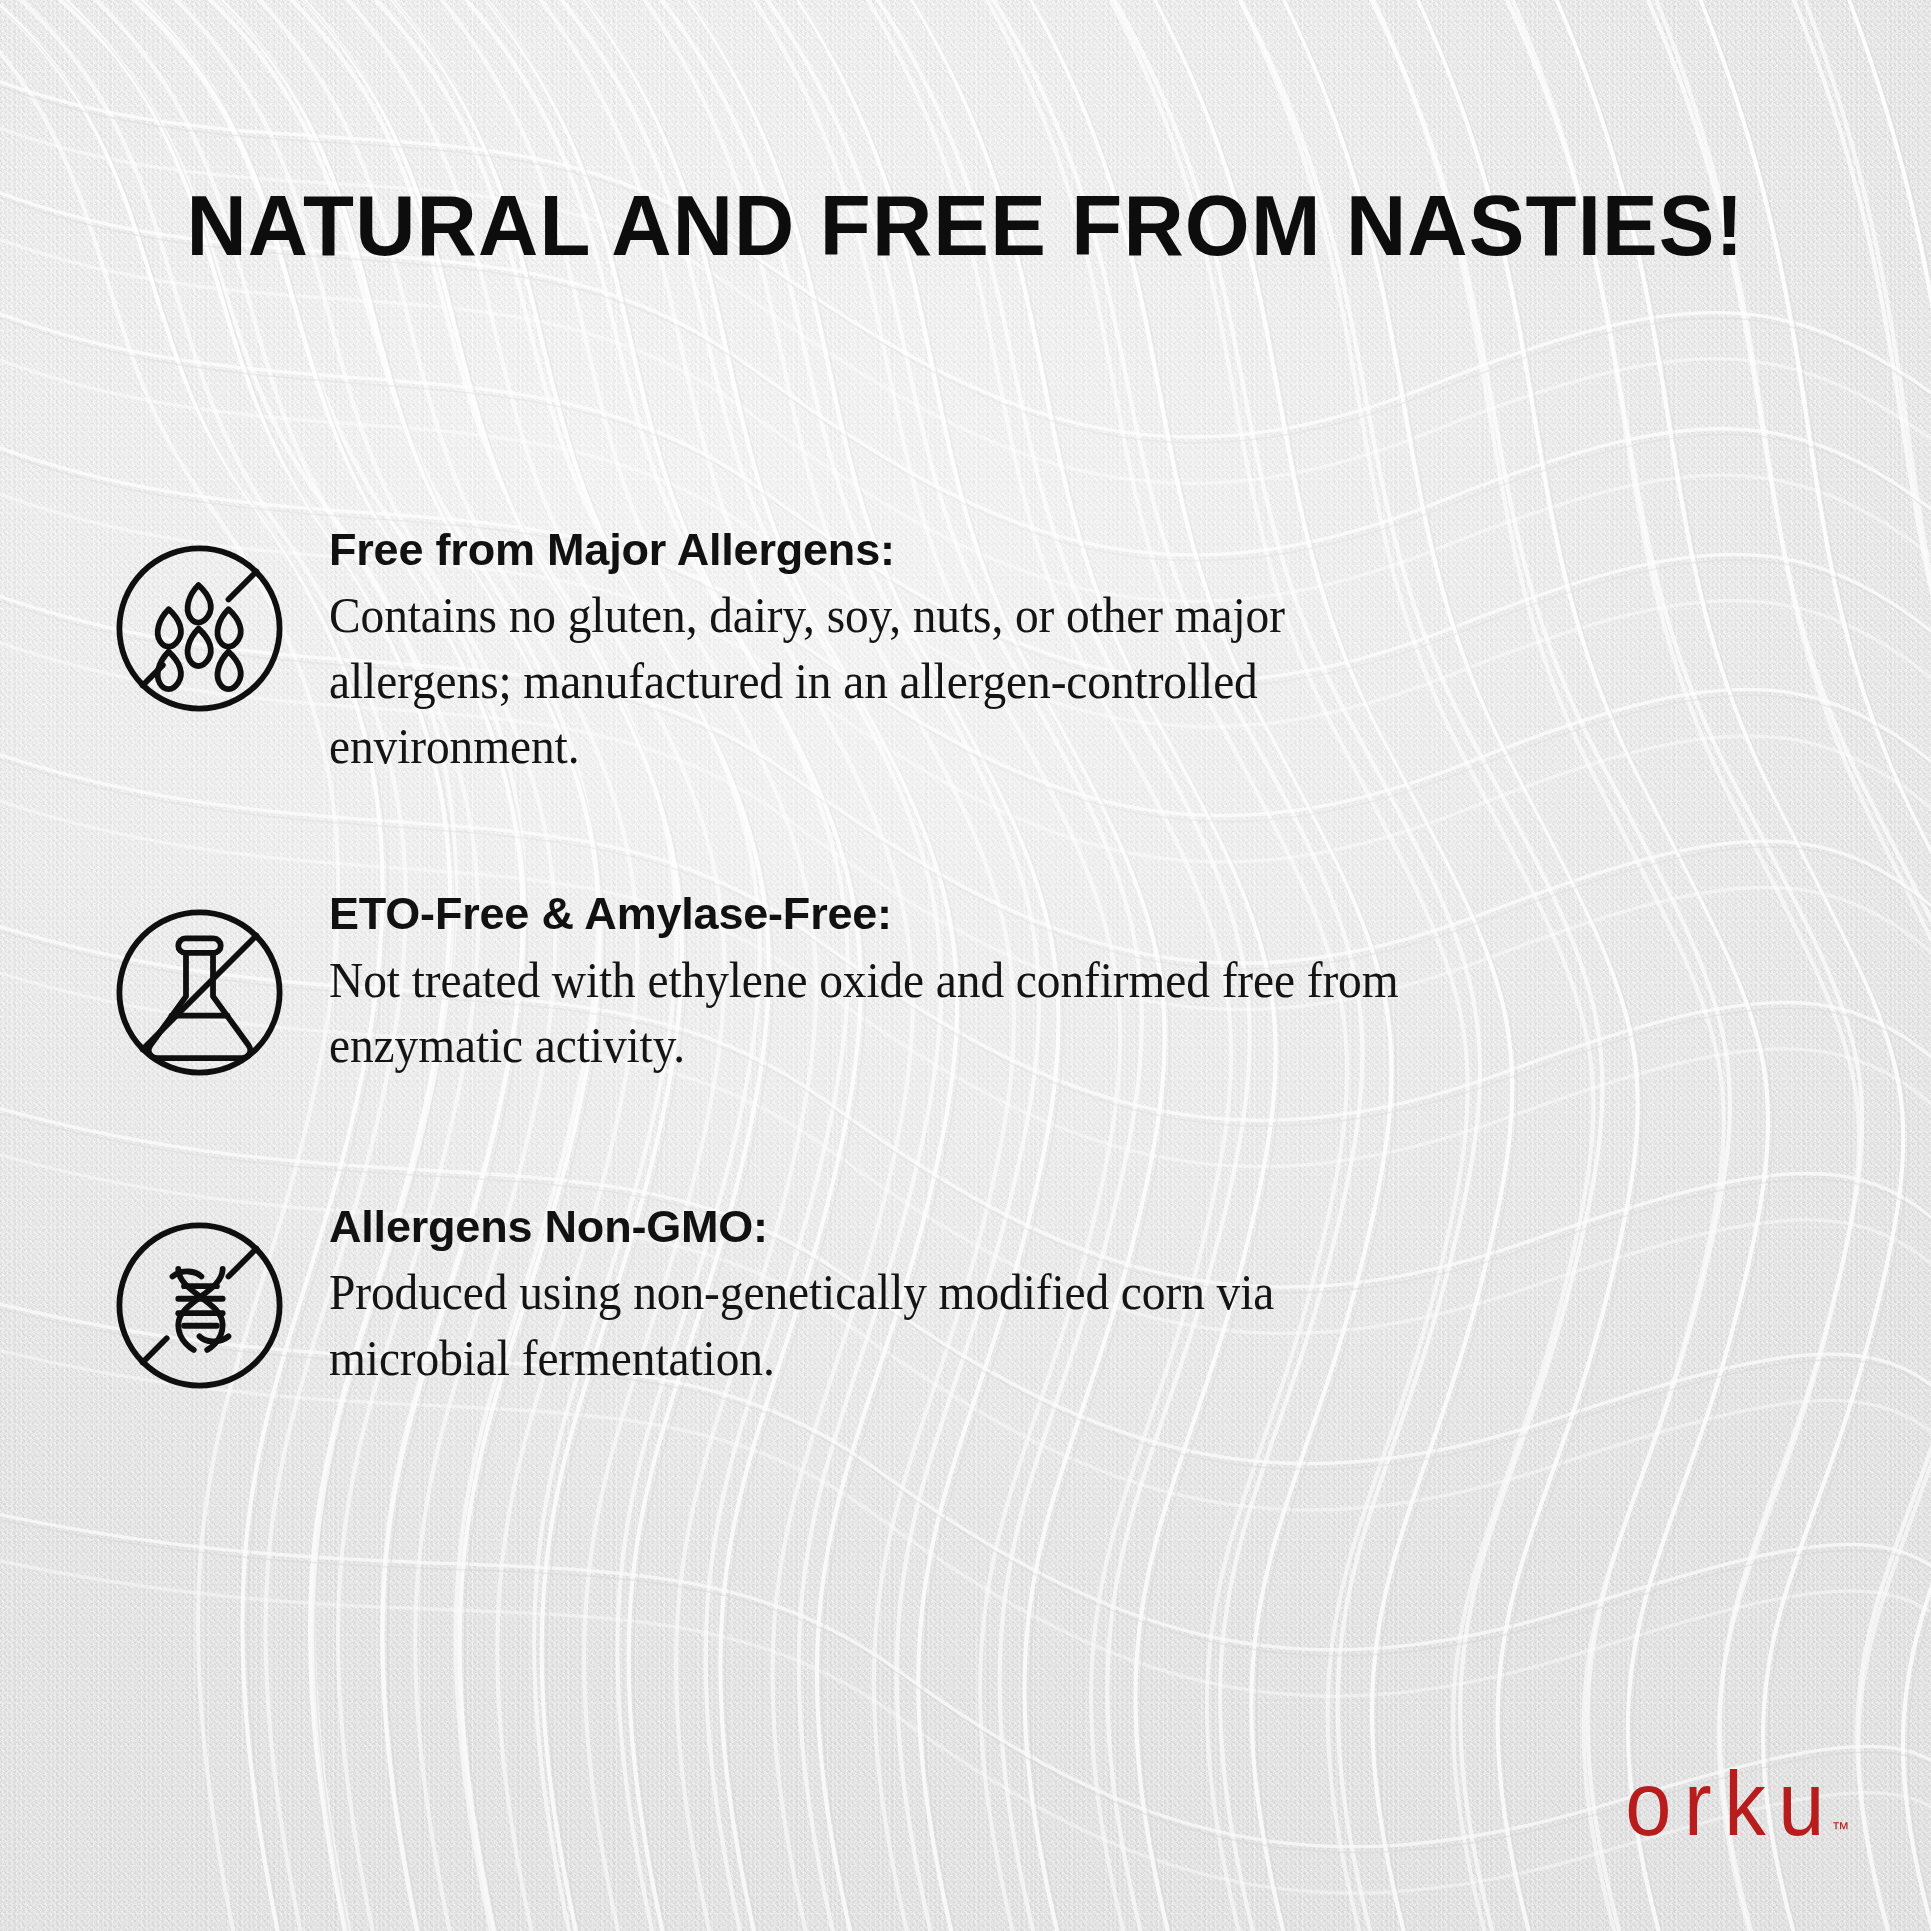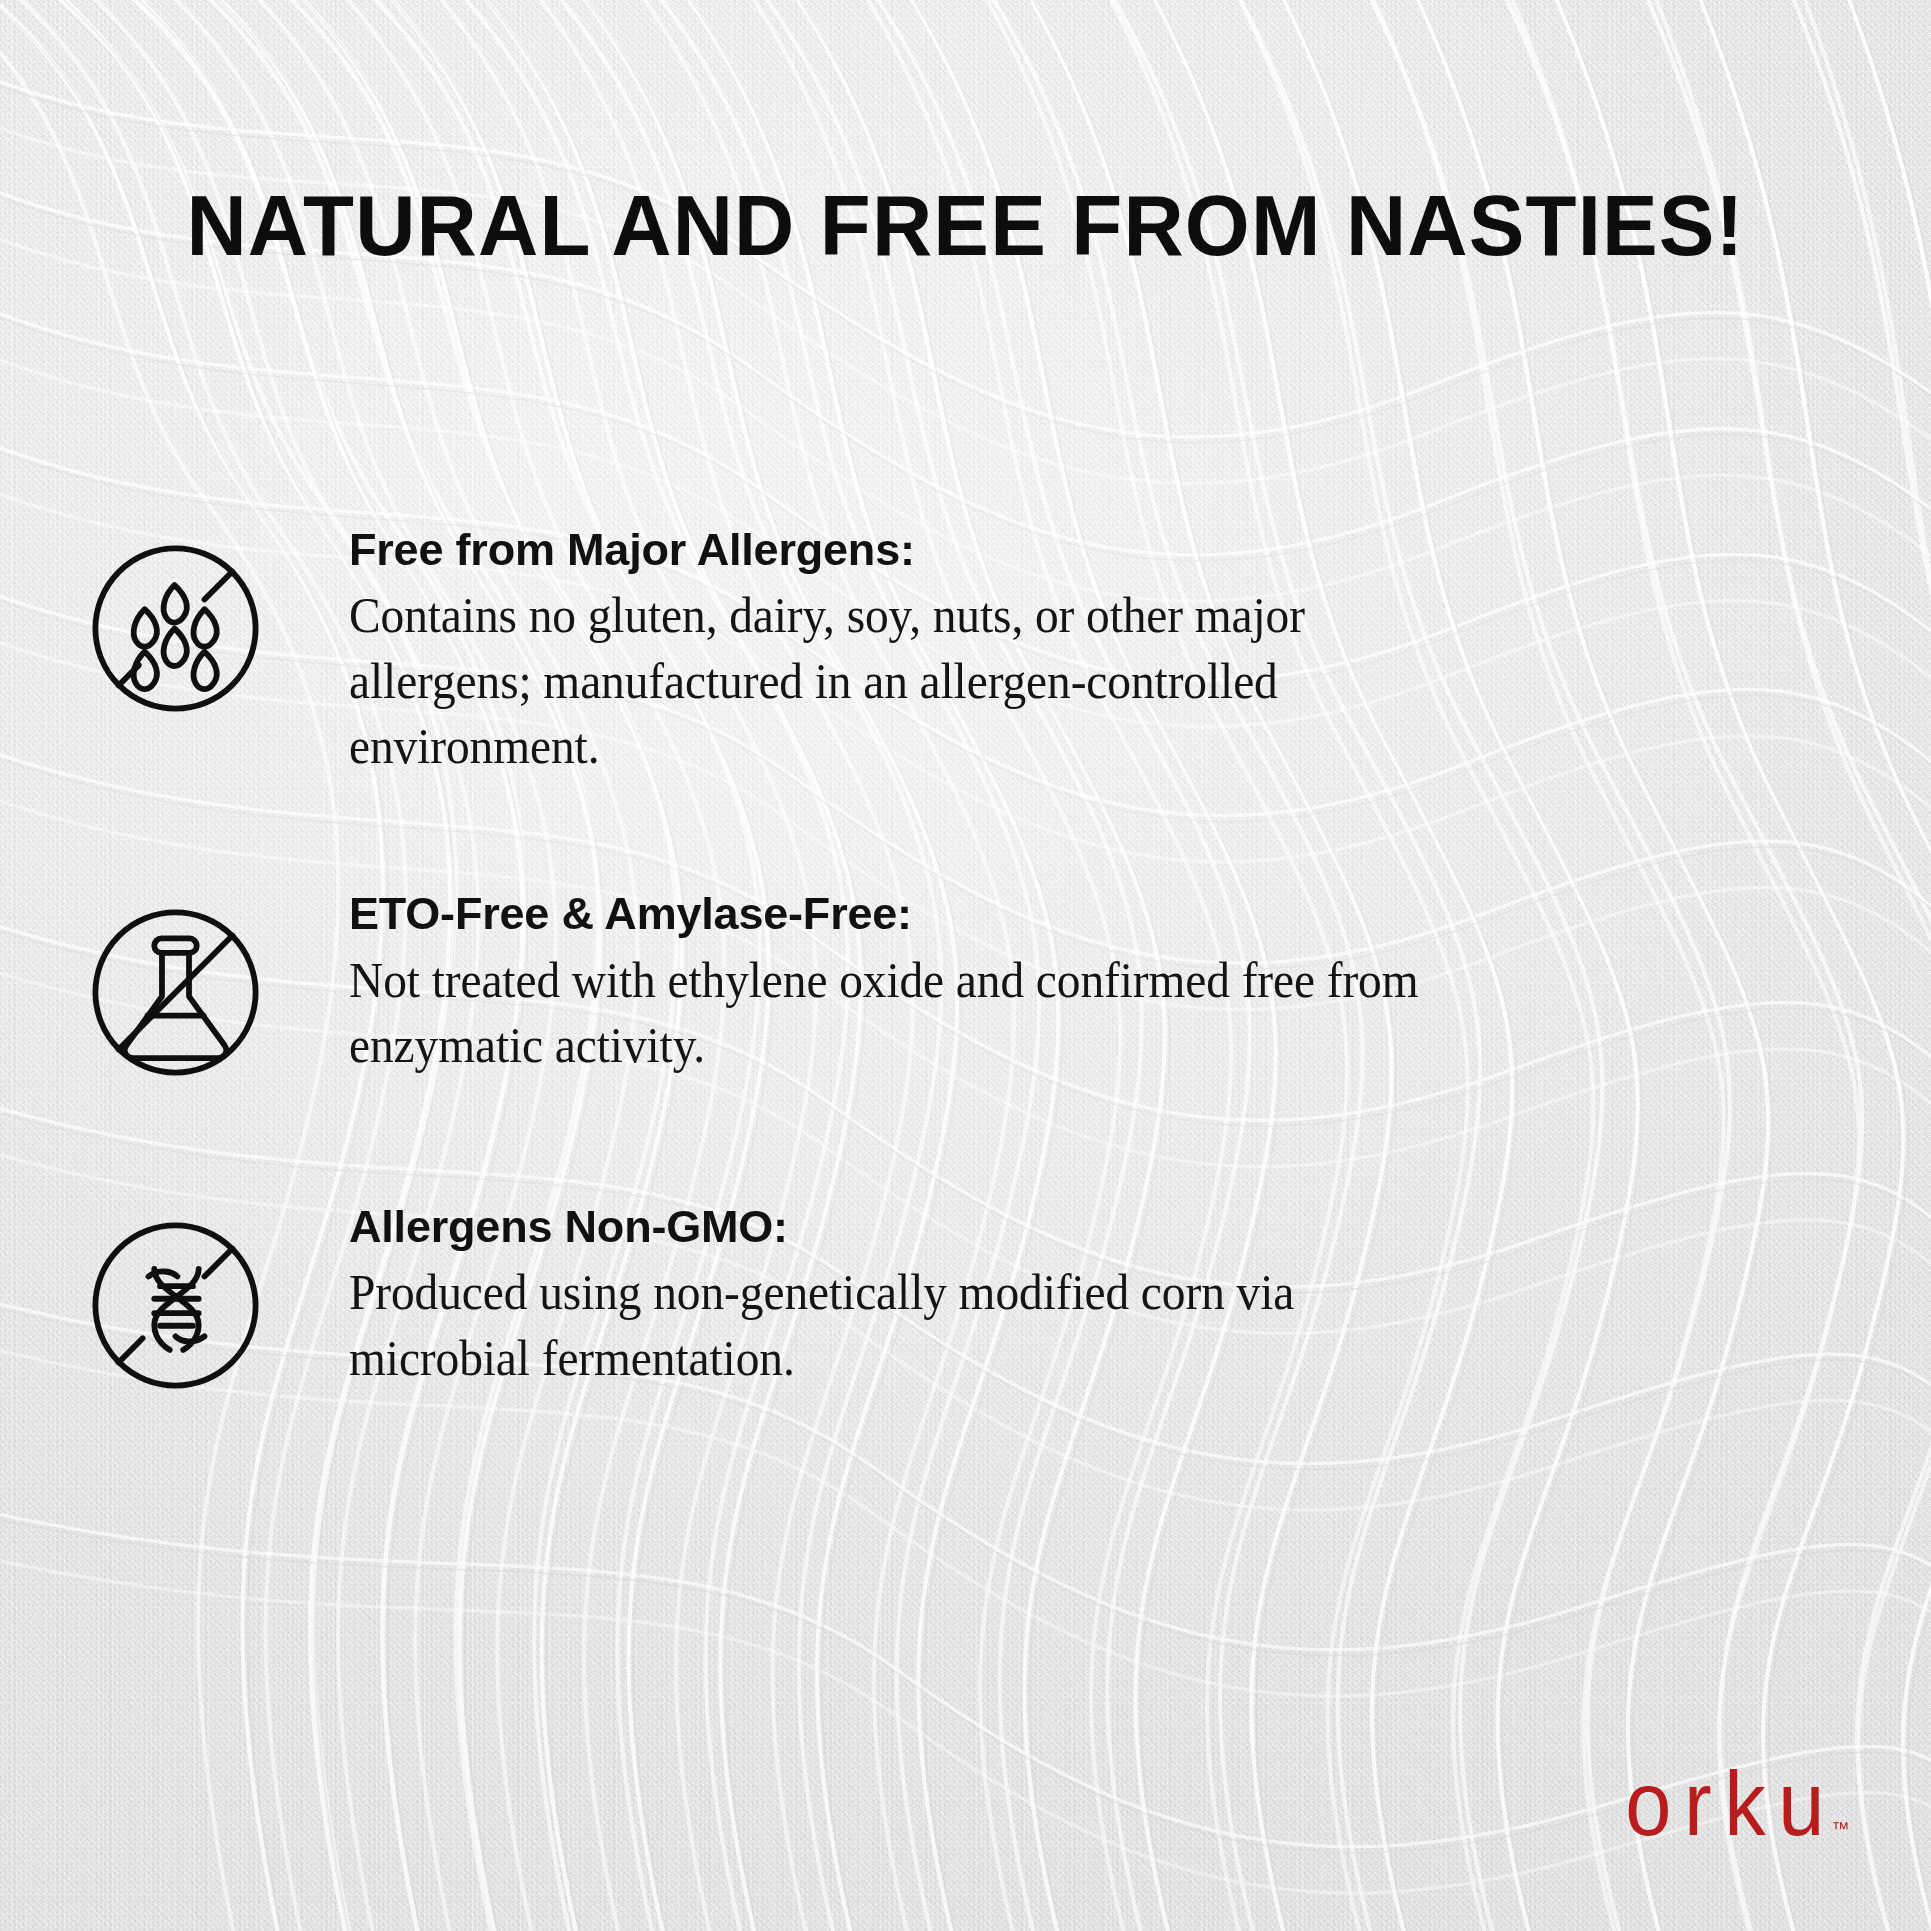--- a/index.html
+++ b/index.html
@@ -89,22 +89,21 @@
     position: absolute;
     left: 0;
     top: 526px;
     width: 1931px;
   }
 
   .feature {
     position: relative;
     display: flex;
     align-items: flex-start;
-    padding-left: 79px;
-    gap: 44px;
+    padding-left: 103px;
   }
   .feature.f1 { margin-top: 0px; }
   .feature.f2 { margin-top: 111px; }
   .feature.f3 { margin-top: 114px; }
 
   .feature-icon {
     flex: 0 0 auto;
     width: 193px;
     height: 193px;
     margin-top: 5.8px;

